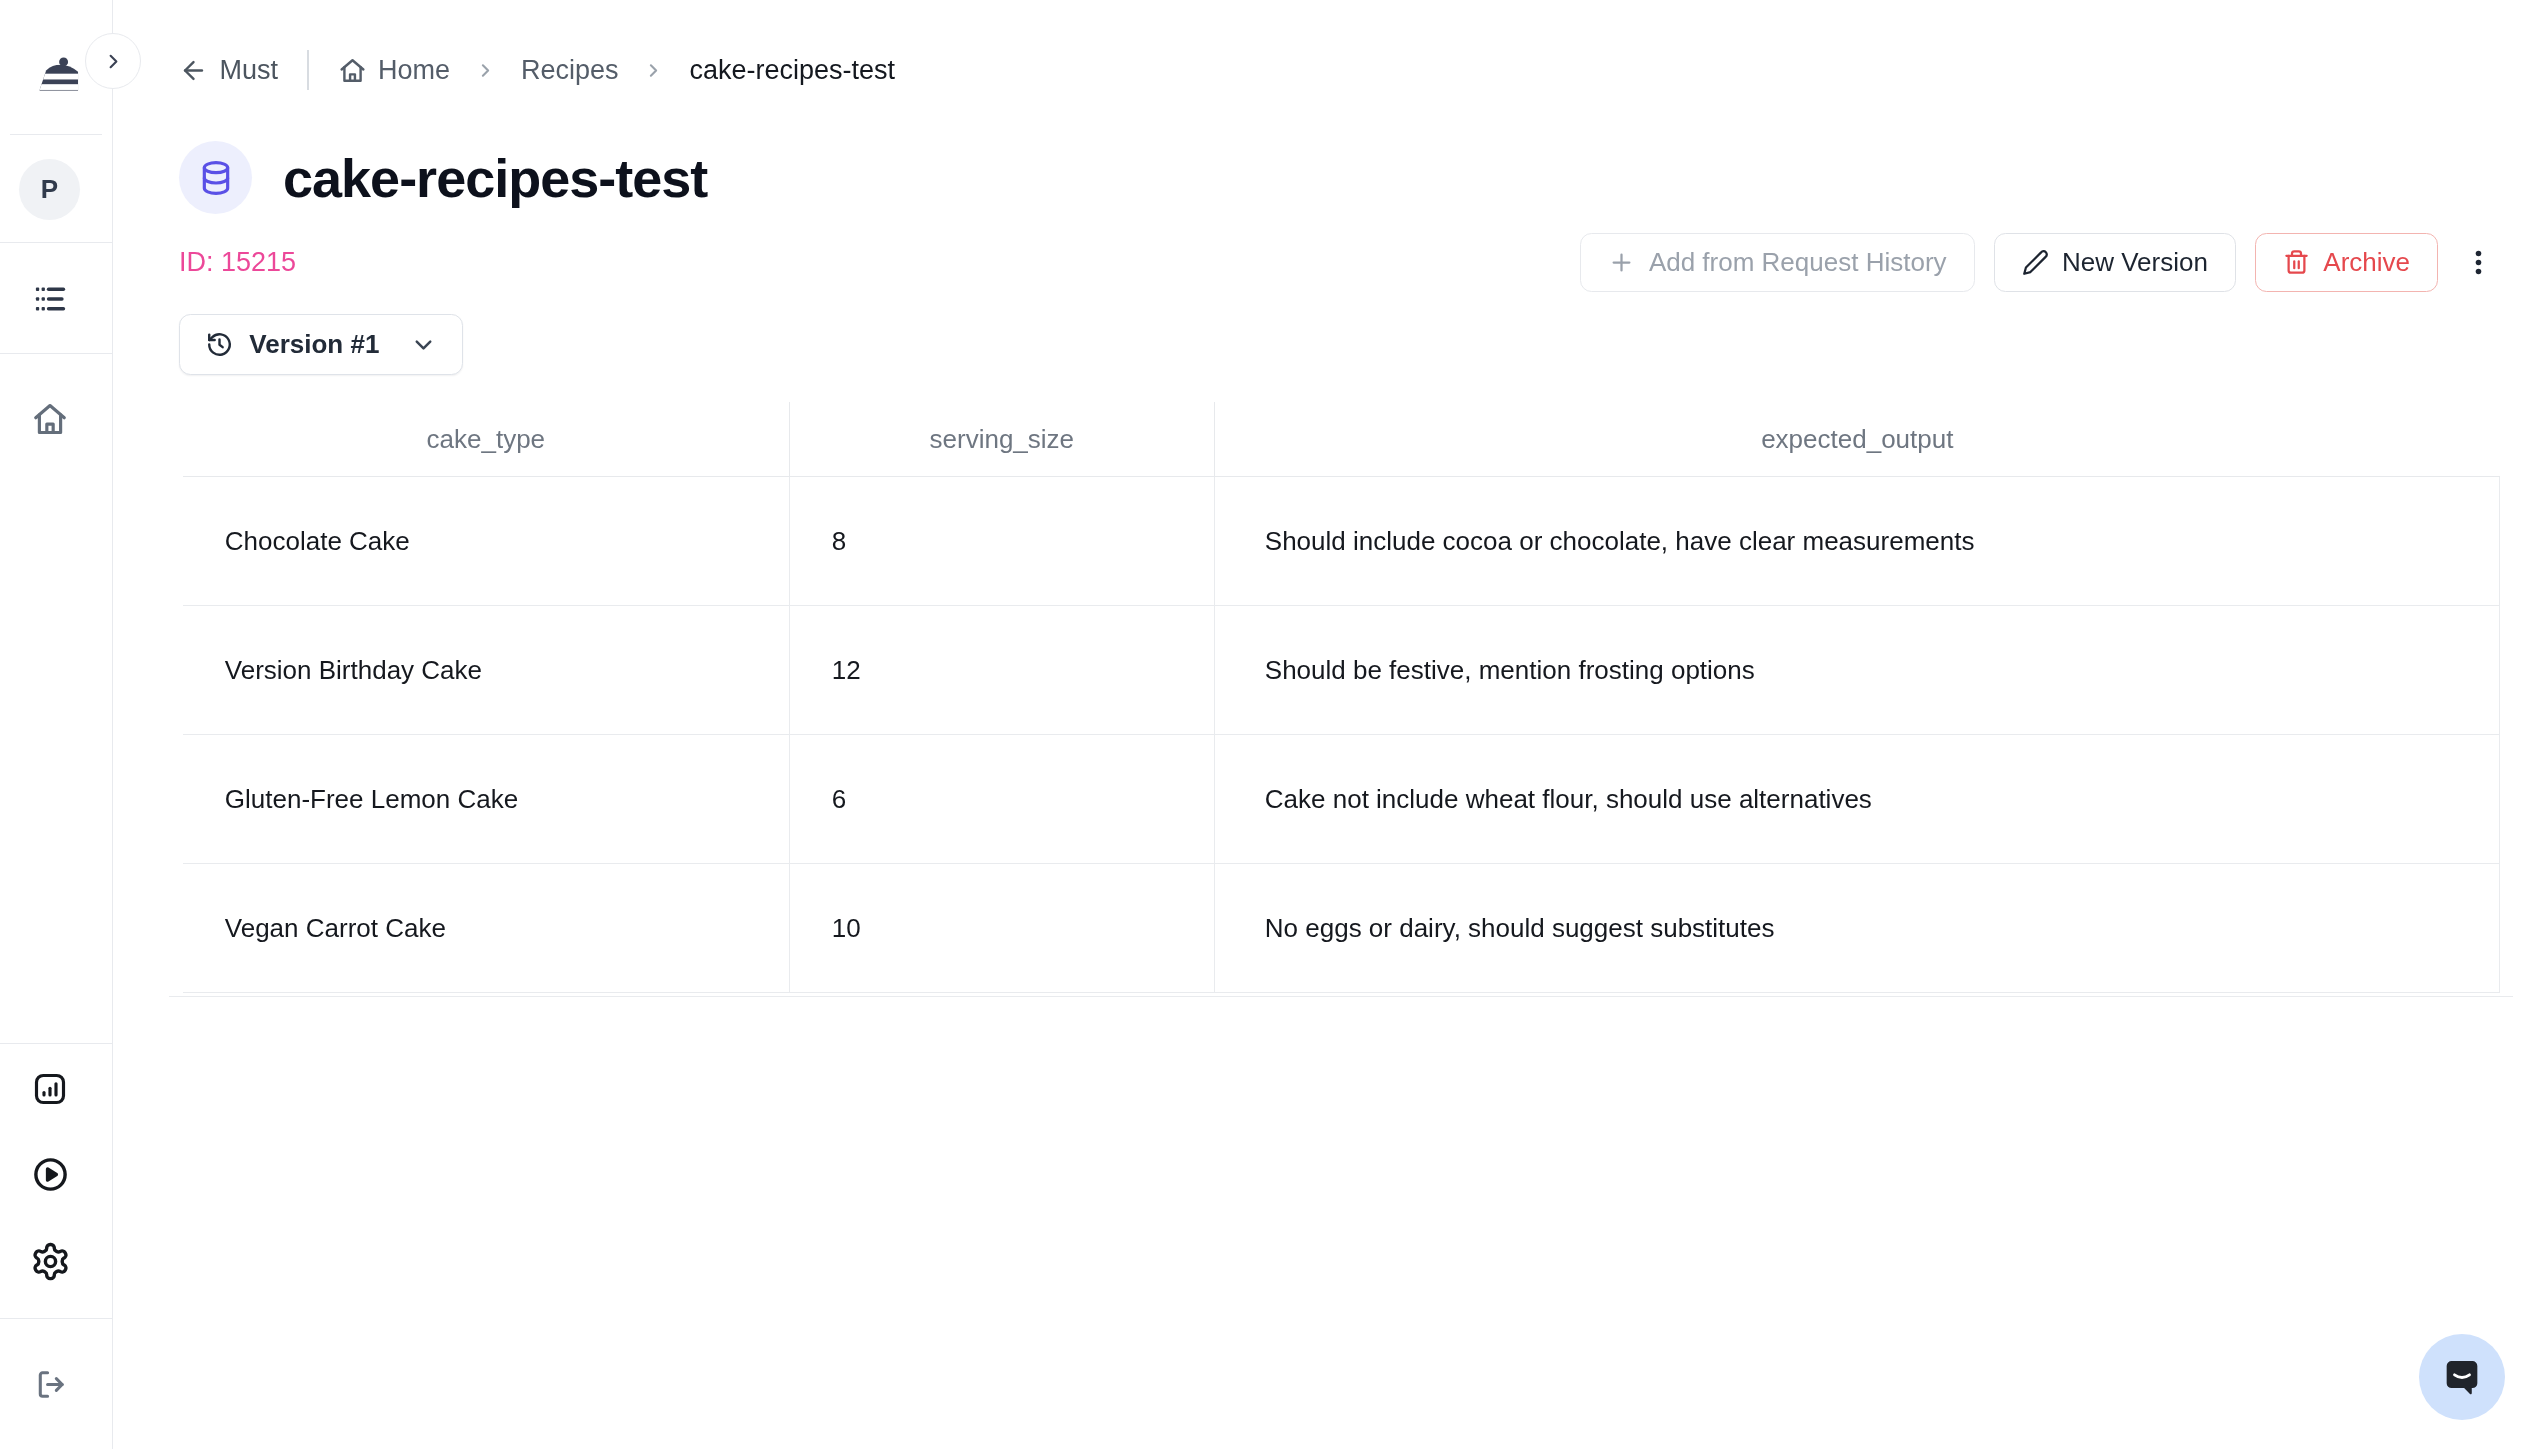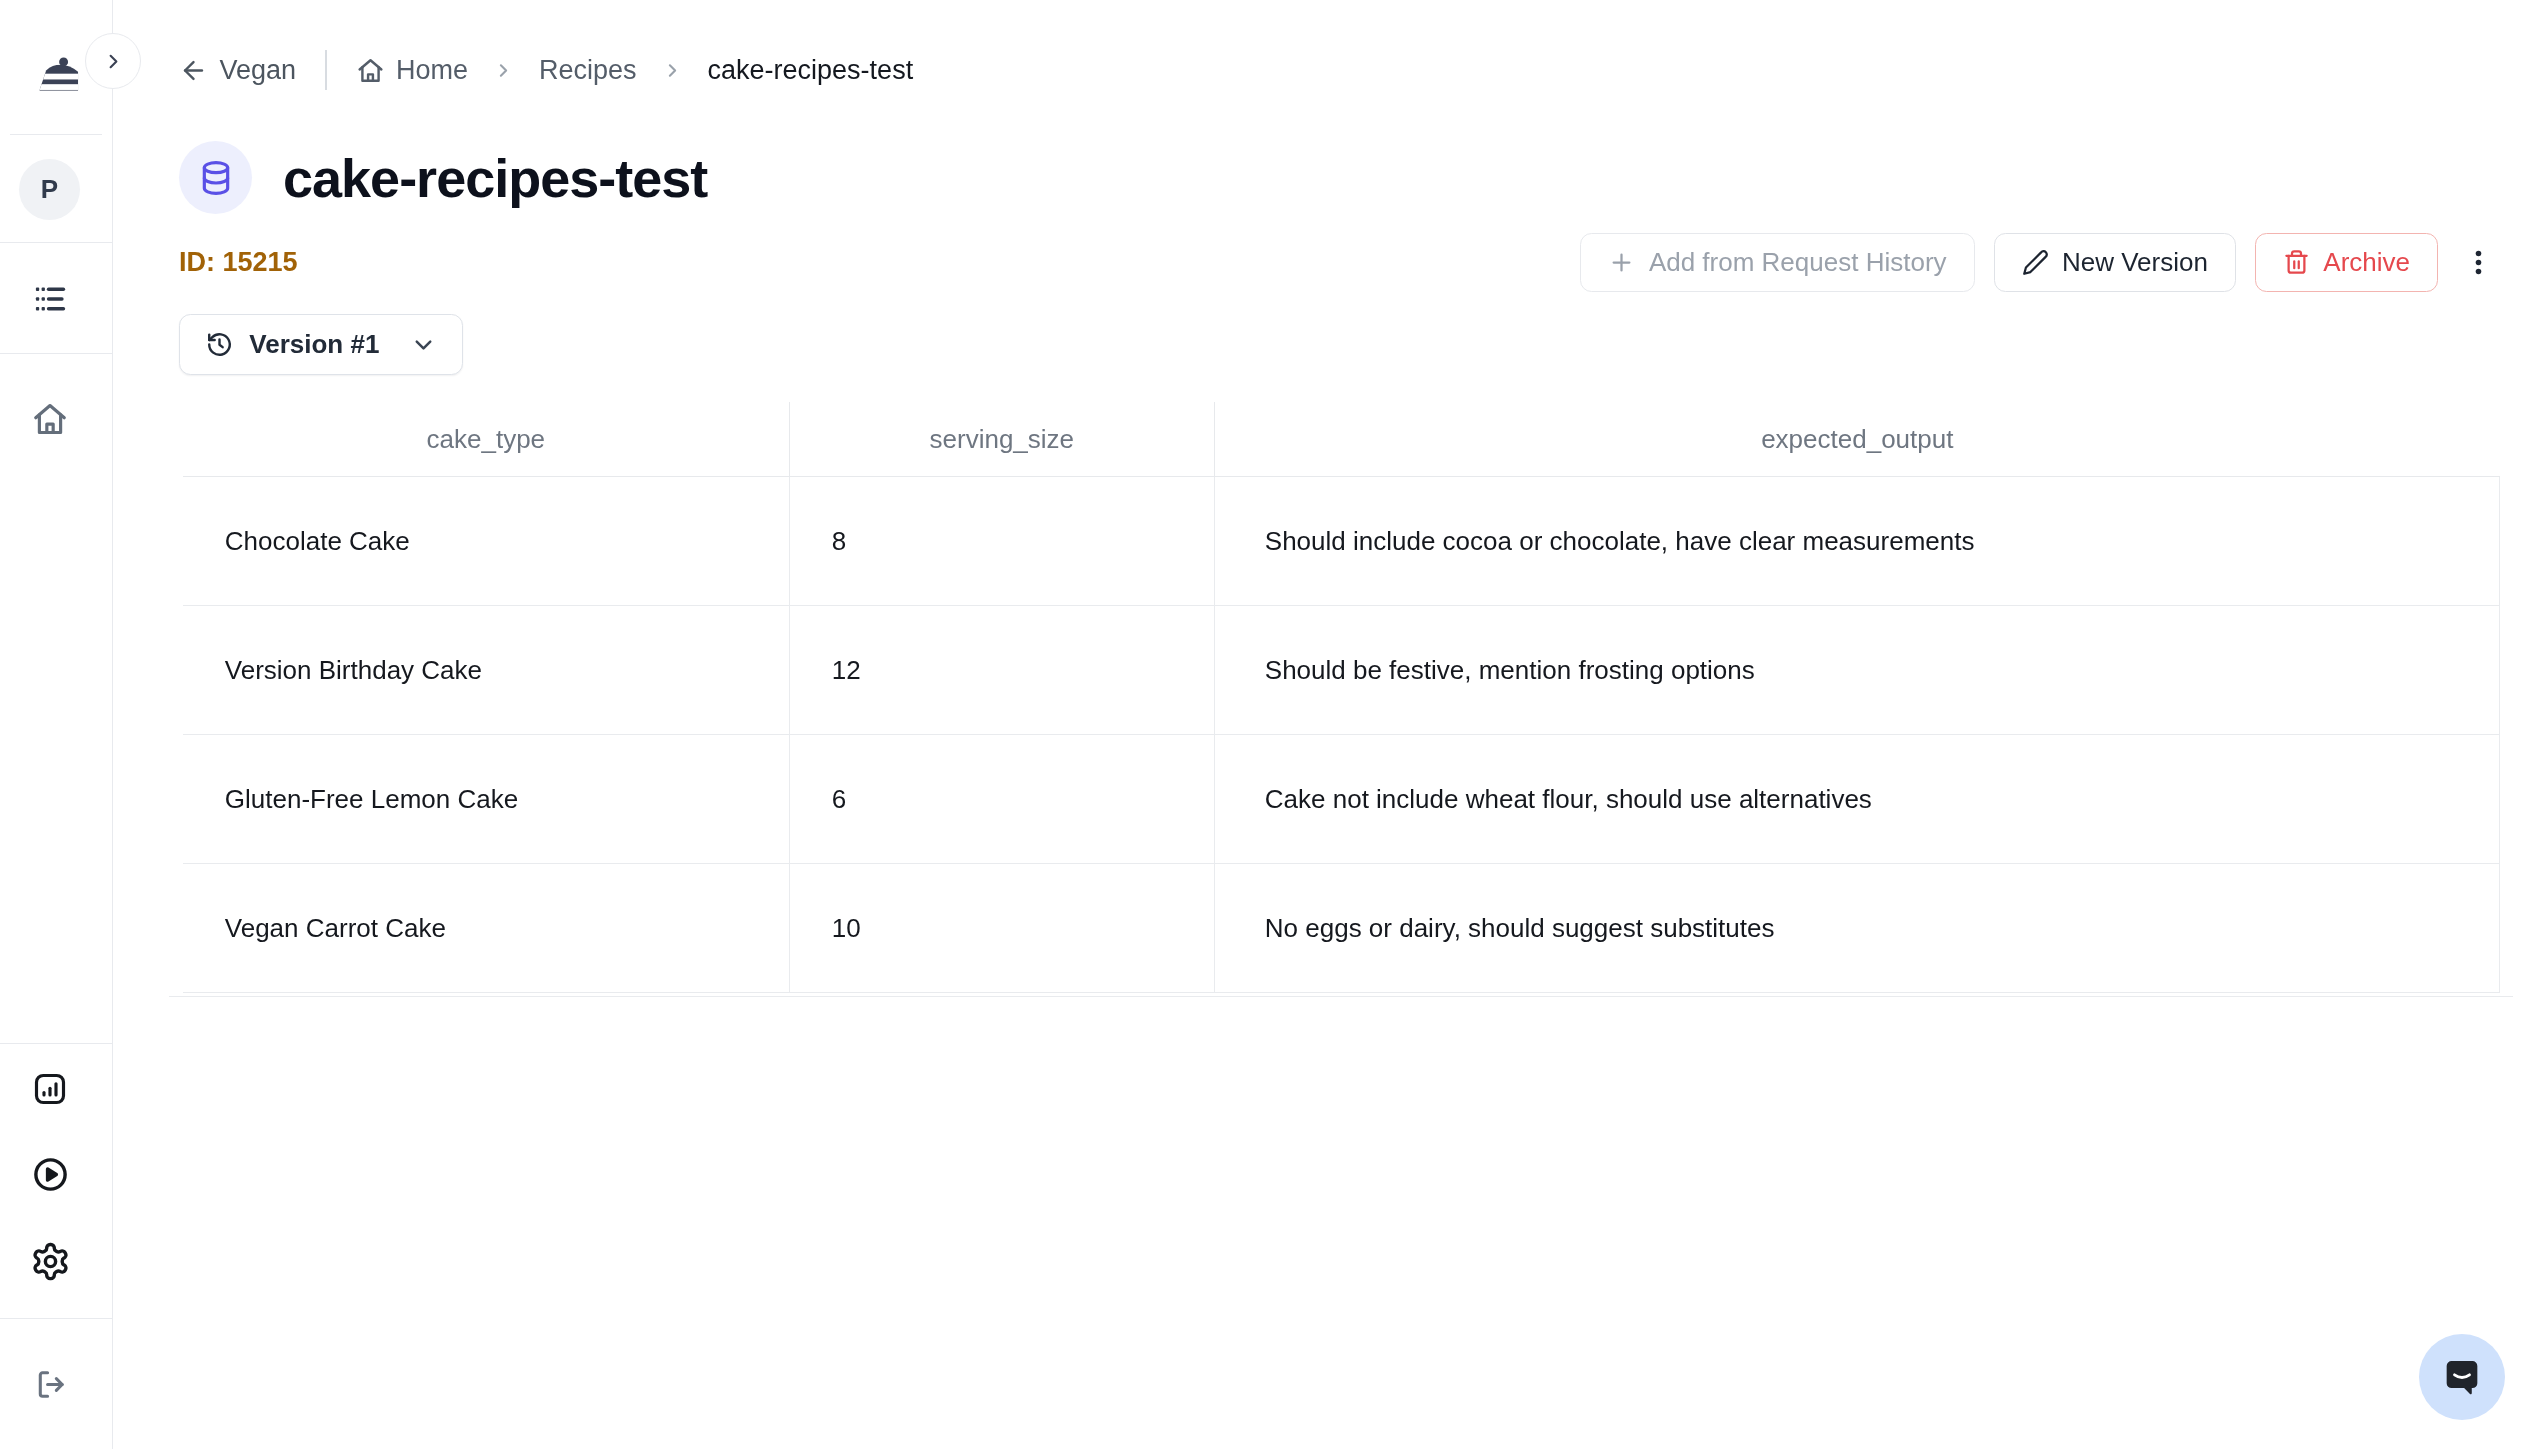--- a/index.html
+++ b/index.html
@@ -41,21 +41,21 @@
   .crumb { display:flex; align-items:center; gap:11px; color:#545d69; cursor:pointer; }
   .crumb-chevron { margin:0 25px; color:#9aa2ab; display:flex; }
   .crumb-current { color:#14181f; font-weight:500; }
 
   .title-row { margin-top:49px; display:flex; align-items:center; gap:31px; height:73px; }
   .title-icon-wrap { width:73px; height:73px; border-radius:50%; background:#edeffd;
     display:flex; align-items:center; justify-content:center; color:#5a50e6; }
   h1.page-title { font-size:54px; font-weight:bold; color:#0d111c; letter-spacing:-1px; }
 
   .meta-row { margin-top:19px; height:59px; display:flex; align-items:center; justify-content:space-between; }
-  .id-text { font-size:27px; color:#a16207;font-weight:bold; }
+  .id-text { font-size:27px; color:#ec4899; }
   .actions { display:flex; align-items:center; gap:19px; }
   .btn { height:59px; border-radius:11.5px; border:1.4px solid #e0e3e8; background:#fff;
     display:flex; align-items:center; gap:13.4px; padding:0 27px; font-size:26px;
     font-family:inherit; cursor:pointer; white-space:nowrap; }
   .btn-ghost { color:#9aa1ab; border-color:#e7e9ed; }
   .btn-default { color:#1c2430; font-weight:500; border-color:#dfe2e7; }
   .btn-danger { color:#e5484d; font-weight:500; border-color:#f3b4b0; }
   .kebab-btn { border:none; background:none; width:42px; height:59px; display:flex;
     align-items:center; justify-content:center; color:#1e2633; cursor:pointer; }
 
@@ -196,21 +196,21 @@
 <main class="main">
 
   <div class="breadcrumbs">
     <span class="back">
       <span style="display:flex">
         <svg width="29" height="29" viewBox="0 0 24 24" fill="none" stroke="currentColor" stroke-width="2" stroke-linecap="round" stroke-linejoin="round">
             <path d="M19 12H5"></path>
             <path d="M12 19l-7-7 7-7"></path>
           </svg>
       </span>
-      <span>Vegan</span>
+      <span>Must</span>
     </span>
     <span class="crumb-sep"></span>
     <span class="crumb">
       <span style="display:flex">
         <svg width="29" height="29" viewBox="0 0 24 24" fill="none" stroke="currentColor" stroke-width="2" stroke-linecap="round" stroke-linejoin="round">
             <path d="M3 11.2 12 3.5l9 7.7"></path>
             <path d="M5.3 9.3V20.5h13.4V9.3"></path>
             <path d="M10 20.5v-5.3h4v5.3"></path>
           </svg>
       </span>

